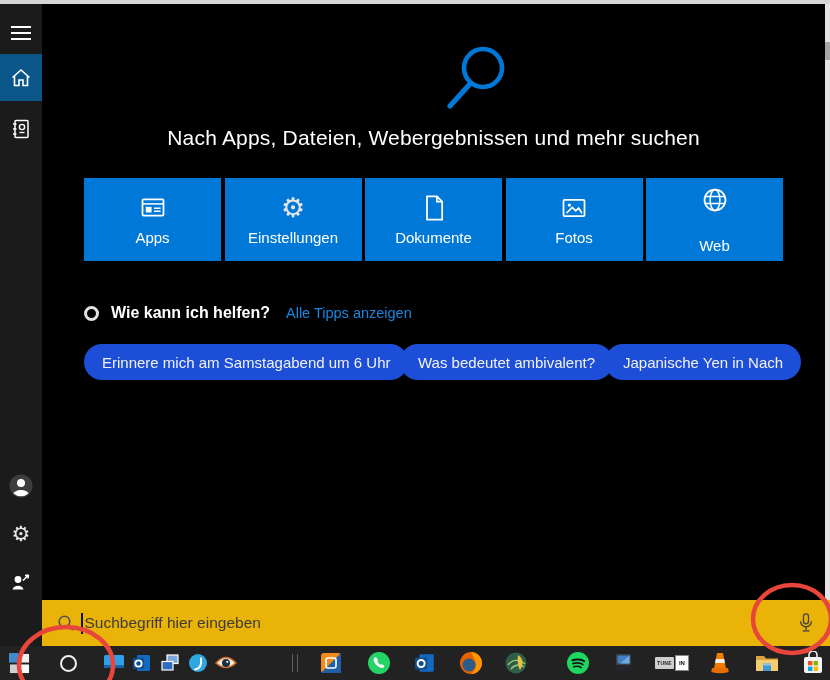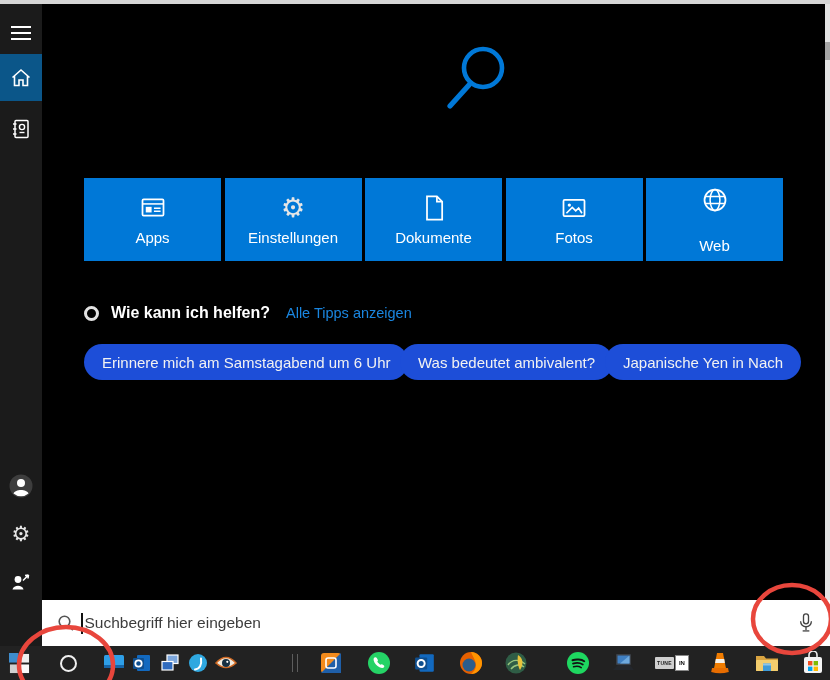--- a/index.html
+++ b/index.html
@@ -36,21 +36,21 @@
   #tips-row { position:absolute; left:42px; top:300px; display:flex; align-items:center; }
   #tips-ring { width:15px; height:15px; border:3px solid #e2e2e2; border-radius:50%; }
   #tips-title { margin-left:12px; font-size:16px; font-weight:700; color:#fff; }
   #tips-link { margin-left:16px; font-size:14.5px; color:#1a86e0; cursor:pointer; }
 
   .pill { position:absolute; top:340px; height:36px; background:#1d4ed8; border-radius:18px;
     color:#f2f2f2; font-size:15px; display:flex; align-items:center; justify-content:center;
     padding:0 18px; cursor:pointer; white-space:nowrap; }
 
   
-  #searchbar { left:42px; top:600px; width:788px; height:46px; background:#ffffff;
+  #searchbar { left:42px; top:600px; width:788px; height:46px; background:#eab308;
     display:flex; align-items:center; }
   #searchbar-icon { margin-left:15px; }
   #caret { width:1.5px; height:21px; background:#111; margin-left:6px; }
   #search-input { border:none; outline:none; background:transparent; flex:1;
     font-size:15.5px; color:#222; margin-left:2px; font-family:"Liberation Sans",sans-serif; }
   #search-input::placeholder { color:#3c3c3c; opacity:1; }
   #mic-btn { margin-right:14px; cursor:pointer; display:flex; align-items:center; }
 
   
   #taskbar { left:0; top:646px; width:830px; height:34px; background:#222222; }
@@ -114,20 +114,21 @@
       <path d="M13 9.5 L18.5 4 M18.5 4 L15 4.5 M18.5 4 L18 7.5" stroke="#fff" stroke-width="1.5" fill="none"></path>
     </svg>
   </div>
 </div>
 
 <div class="abs" id="main">
   <svg id="big-search" width="60" height="72" viewBox="0 0 60 72">
     <circle cx="38" cy="28" r="19" fill="none" stroke="#0078d7" stroke-width="4.6"></circle>
     <line x1="24" y1="45" x2="5" y2="66" stroke="#0078d7" stroke-width="5.2" stroke-linecap="round"></line>
   </svg>
+  <div id="heading">Nach Apps, Dateien, Webergebnissen und mehr suchen</div>
 
   <div class="tile" style="left:42px;">
     <div class="t-icon">
       <svg width="28" height="28" viewBox="0 0 24 24">
         <rect x="3" y="4.5" width="18" height="14" rx="1" fill="none" stroke="#fff" stroke-width="1.5"></rect>
         <line x1="3" y1="8.5" x2="21" y2="8.5" stroke="#fff" stroke-width="1.3"></line>
         <rect x="5.8" y="11" width="5" height="4.8" fill="#fff"></rect>
         <line x1="12.8" y1="12.2" x2="18.5" y2="12.2" stroke="#fff" stroke-width="1.3"></line>
         <line x1="12.8" y1="14.8" x2="18.5" y2="14.8" stroke="#fff" stroke-width="1.3"></line>
       </svg>

